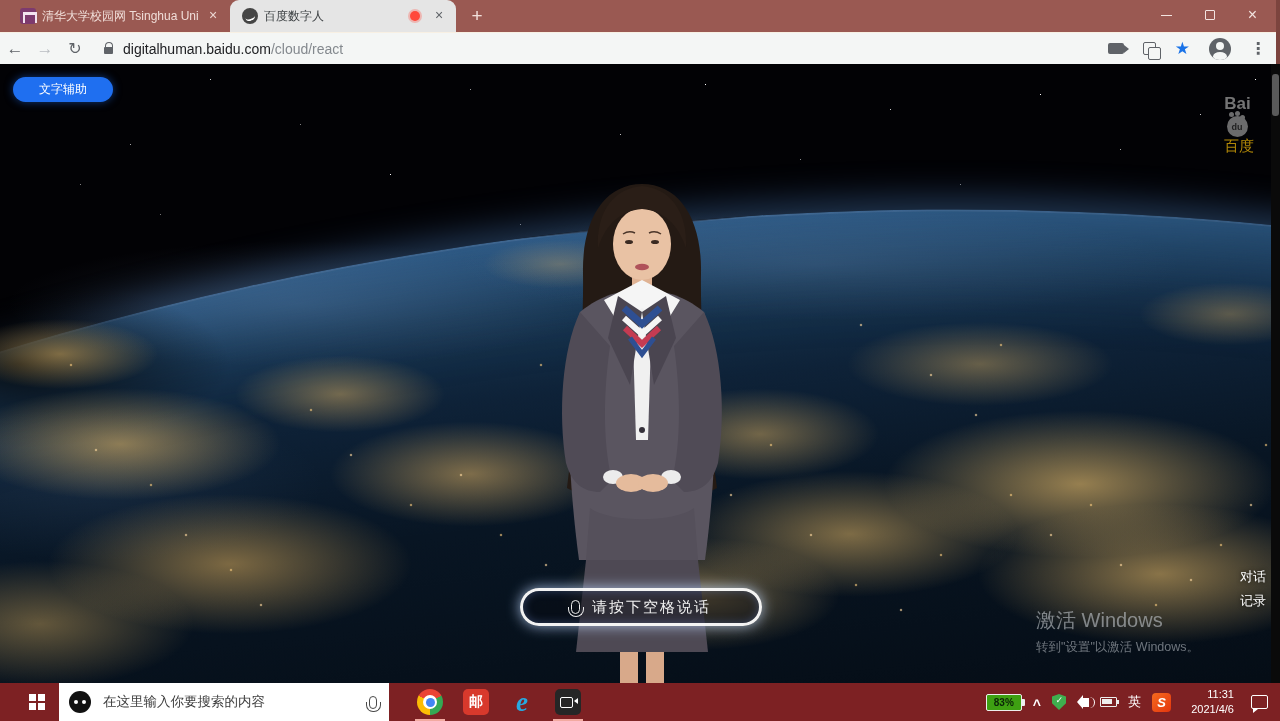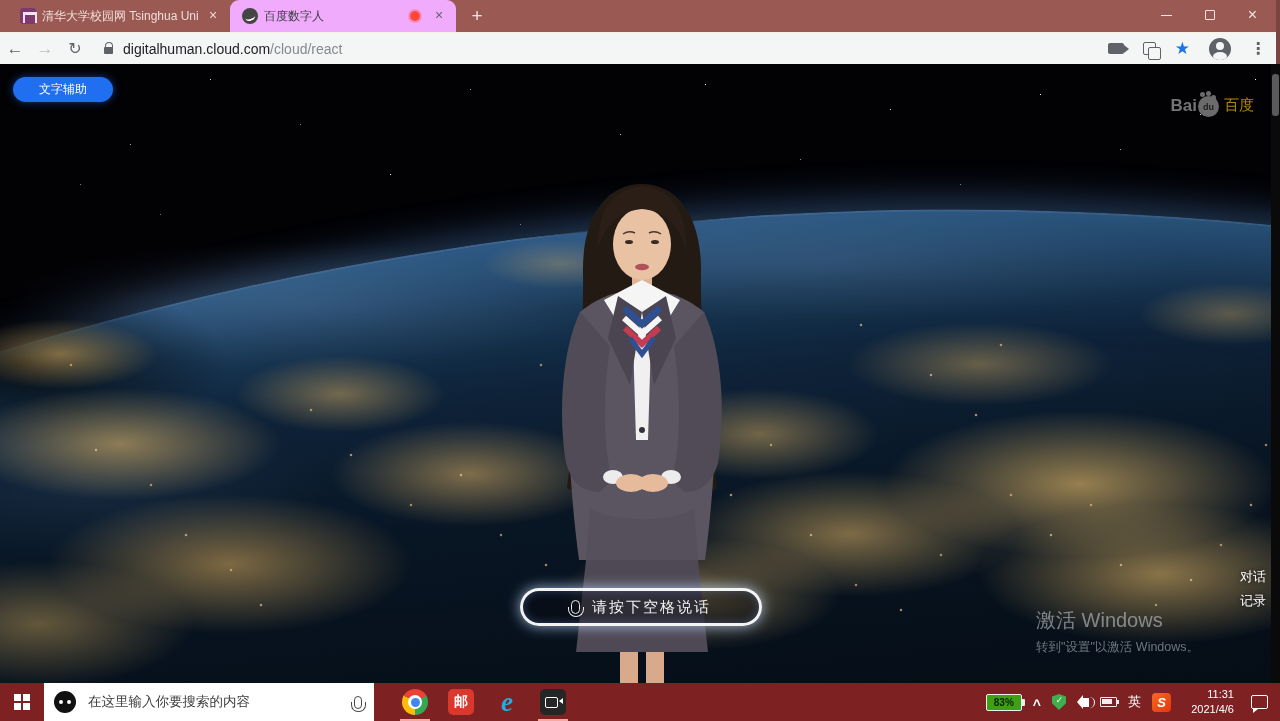--- a/index.html
+++ b/index.html
@@ -5,21 +5,21 @@
   * { margin:0; padding:0; box-sizing:border-box; }
   html,body { width:1280px; height:721px; overflow:hidden;
     font-family:"Liberation Sans","DejaVu Sans",sans-serif; }
   .screen { position:relative; width:1280px; height:721px; background:#000; }
 
   
   .titlebar { position:absolute; top:0; left:0; width:1280px; height:32px;
     background:#9a5952; display:flex; align-items:flex-end; }
   .tab { height:32px; display:flex; align-items:center; padding:0 8px 0 12px; }
   .tab.inactive { width:222px; margin-left:8px; color:#f0ddd8; }
-  .tab.active { width:226px; background:#f0abfc; border-radius:9px 9px 0 0; color:#3c4043; }
+  .tab.active { width:226px; background:#e5e5e5; border-radius:9px 9px 0 0; color:#3c4043; }
   .tab-title { flex:1; font-size:12px; white-space:nowrap; overflow:hidden; margin:0 6px; }
   .tab-close { font-size:14px; width:18px; height:18px; line-height:17px; text-align:center;
     border-radius:50%; flex:0 0 auto; }
   .tab.inactive .tab-close { color:#ecd8d3; }
   .tab.active .tab-close { color:#5f6368; }
   .fav { width:16px; height:16px; flex:0 0 auto; position:relative; }
   .fav.tsinghua { background:#7d3a6e; border-radius:3px; }
   .fav.tsinghua::after { content:""; position:absolute; left:3px; top:4px; width:10px; height:8px;
     border-left:2px solid #f3e3ef; border-right:2px solid #f3e3ef; border-top:3px solid #f3e3ef; }
   .fav.globe { background:#454545; border-radius:50%; }
@@ -113,21 +113,21 @@
     1220px 480px 1px #f5c97e,1250px 440px 1px #ffd9a0,1265px 380px 1px #f5c97e,930px 310px 1px #ffd9a0,
     1000px 280px 1px #f5c97e,860px 260px 1px #ffd9a0,540px 300px 1px #f5c97e,600px 330px 1px #ffd9a0; }
 
   .presenter { position:absolute; left:520px; top:114px; }
 
   .text-assist { position:absolute; left:13px; top:13px; height:25px; padding:0 26px;
     background:#1f6ff0; border-radius:13px; color:#fff; font-size:12px;
     display:flex; align-items:center; box-shadow:0 0 8px rgba(31,111,240,.5); }
 
   .baidu-logo { position:absolute; top:30px; right:26px; display:flex; align-items:center;
-    opacity:.75; }
+    opacity:.75;flex-direction:column; }
   .baidu-logo .bai { color:#9a9a9a; font-size:17px; font-weight:bold; }
   .paw { width:21px; height:21px; border-radius:50%; background:#8f8f8f; position:relative;
     margin:2px 2px 0 1px; display:flex; align-items:center; justify-content:center; }
   .paw::before { content:""; position:absolute; top:-4px; left:2px; width:5px; height:5px;
     border-radius:50%; background:#8f8f8f; box-shadow:6px -1px 0 #8f8f8f,11px 3px 0 #8f8f8f; }
   .paw .du { color:#2b2b2b; font-size:9px; font-weight:bold; }
   .baidu-logo .cn { color:#eab308; font-size:15px; margin-left:3px; }
 
   .scrollbar { position:absolute; right:0; top:0; width:9px; height:619px; background:#0a0a0a; }
   .scroll-thumb { position:absolute; right:1px; top:10px; width:7px; height:42px;
@@ -145,21 +145,21 @@
 
   .side-panel { position:absolute; right:10px; top:501px; width:34px; text-align:center;
     color:#fff; font-size:13px; line-height:24px; text-shadow:0 0 4px rgba(0,0,0,.8); }
 
   .watermark { position:absolute; left:1036px; top:543px; color:rgba(195,200,205,.6); }
   .watermark .l1 { font-size:20px; }
   .watermark .l2 { font-size:12.5px; margin-top:5px; color:rgba(195,200,205,.55); }
 
   
   .taskbar { position:absolute; left:0; top:683px; width:1280px; height:38px;
-    background:#7d2123; display:flex; align-items:center; }
+    background:#7d2123; display:flex; align-items:center;padding-left:15px; }
   .start-btn { width:44px; height:38px; display:flex; align-items:center; justify-content:center; }
   .winlogo { width:16px; height:16px; display:grid; grid-template-columns:1fr 1fr;
     grid-template-rows:1fr 1fr; gap:2px; }
   .winlogo span { background:#fff; }
   .search-box { width:330px; height:38px; background:#fff; display:flex; align-items:center; }
   .cortana-circle { width:22px; height:22px; border-radius:50%; background:#111; margin-left:10px;
     position:relative; flex:0 0 auto; }
   .cortana-circle::before { content:""; position:absolute; left:5px; top:9px; width:4px; height:4px;
     border-radius:50%; background:#fff; box-shadow:8px 0 0 #fff; }
   .search-text { color:#3c3c3c; font-size:13.5px; margin-left:12px; white-space:nowrap; }
@@ -245,21 +245,21 @@
       <div class="wc wc-close">×</div>
     </div>
   </div>
 
   <div class="toolbar">
     <div class="nav-btn">←</div>
     <div class="nav-btn disabled">→</div>
     <div class="nav-btn refresh">↻</div>
     <span class="lock-icon"></span>
     <div class="url">
-      <span class="domain">digitalhuman.cloud.com</span><span class="path">/cloud/react</span>
+      <span class="domain">digitalhuman.baidu.com</span><span class="path">/cloud/react</span>
     </div>
     <div class="toolbar-right">
       <span class="vidcam-icon"></span>
       <span class="translate-icon"></span>
       <span class="star-icon">★</span>
       <span class="avatar-icon"></span>
       <span class="menu-dots">⋮</span>
     </div>
   </div>
   <div class="edge-strip"></div>

